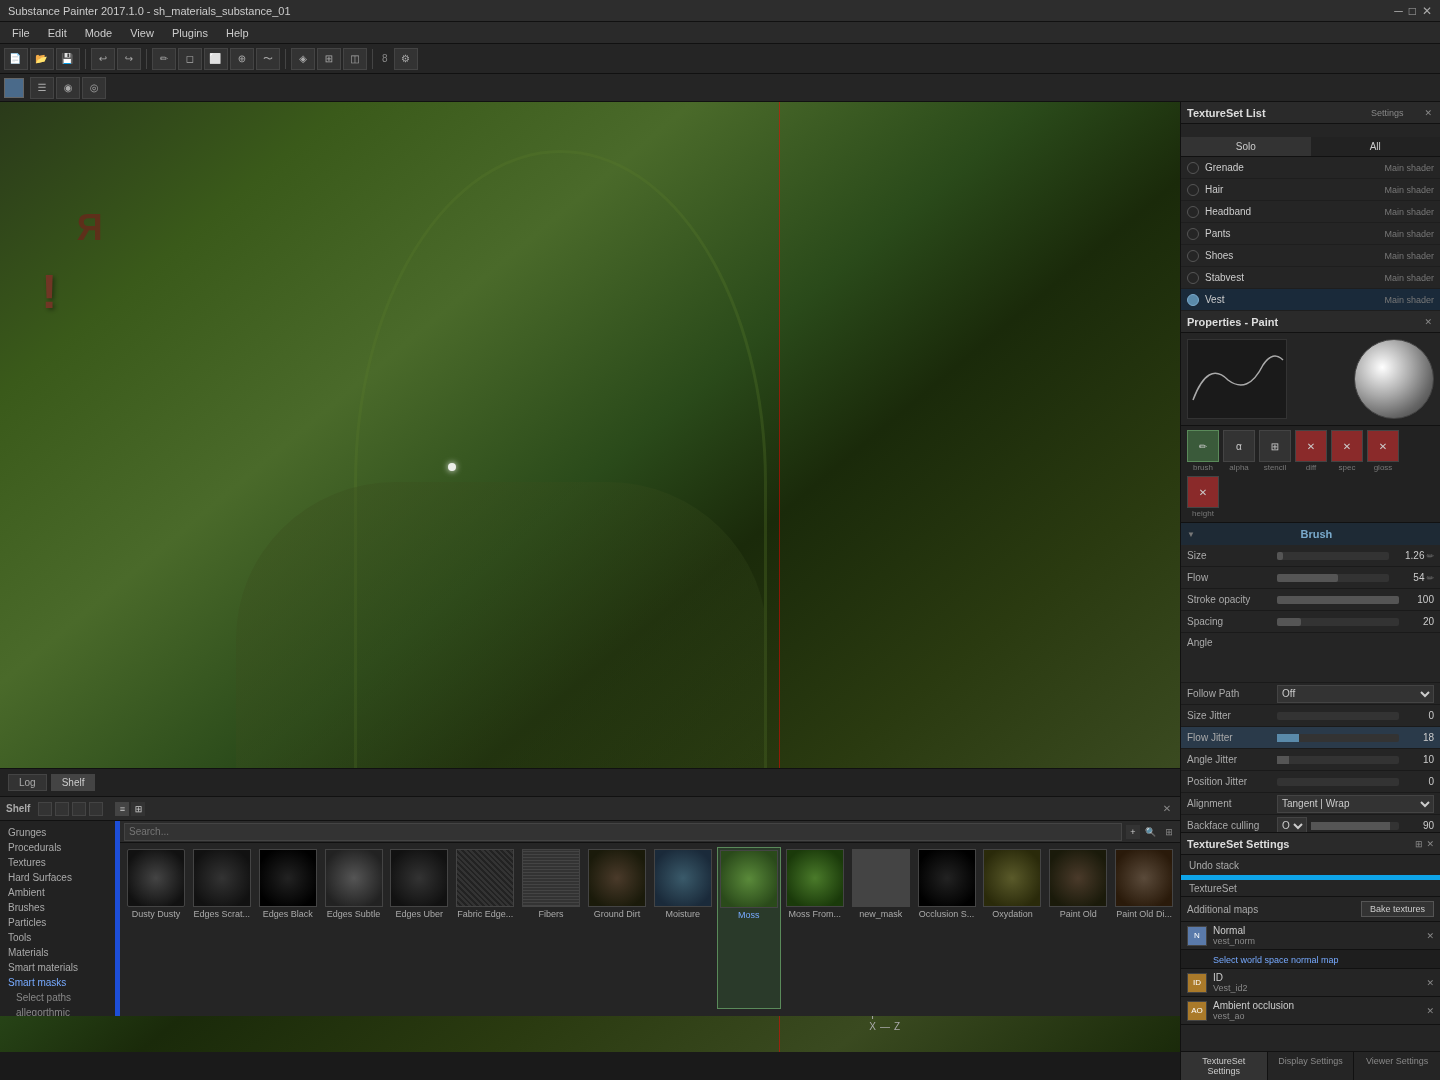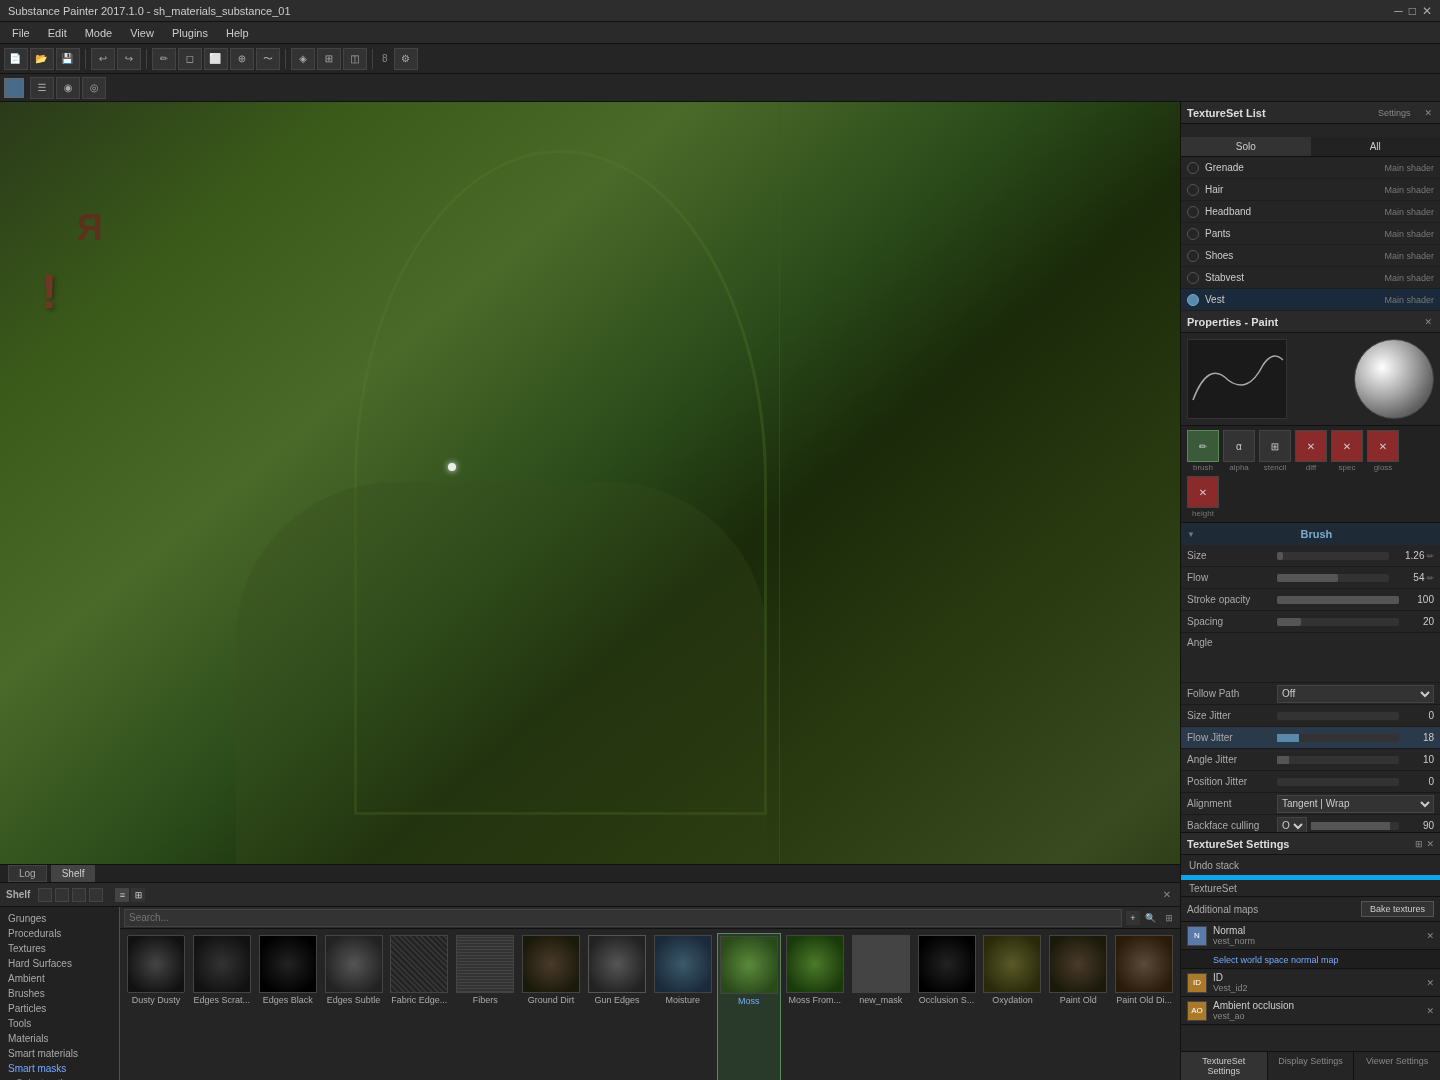--- a/index.html
+++ b/index.html
@@ -32,21 +32,21 @@
     #viewport-crosshair { position: absolute; top: 40%; left: 38%; width: 8px; height: 8px; border-radius: 50%; background: white; opacity: 0.8; }
     #viewport-redline { position: absolute; top: 0; left: 65%; width: 1px; height: 100%; background: red; opacity: 0.6; }
 
     
     #right-panels { width: 260px; display: flex; flex-direction: column; border-left: 1px solid #111; }
 
     
     #layers-panel { background: #252525; border-bottom: 1px solid #111; flex: 0 0 auto; }
     .panel-header { height: 22px; background: #2a2a2a; display: flex; align-items: center; justify-content: space-between; padding: 0 6px; border-bottom: 1px solid #111; }
     .panel-title { font-size: 11px; color: #ddd; font-weight: bold; }
-    .panel-controls { display: flex; gap: 12px; align-items: center; text-align: center; }
+    .panel-controls { display: flex; gap: 19px; align-items: center; text-align: center; }
     .panel-btn { font-size: 9px; color: #888; cursor: pointer; padding: 1px 2px; }
 
     #layer-mode-bar { height: 22px; background: #2a2a2a; display: flex; align-items: center; padding: 0 4px; gap: 4px; border-bottom: 1px solid #111; }
     .layer-mode-select { background: #333; border: 1px solid #444; color: #ccc; font-size: 10px; padding: 1px 4px; height: 18px; }
     .layer-icon-btn { width: 16px; height: 16px; background: #333; cursor: pointer; display: flex; align-items: center; justify-content: center; font-size: 9px; color: #888; }
 
     .layer-item { display: flex; align-items: center; padding: 0 4px; height: 32px; border-bottom: 1px solid #1e1e1e; background: #252525; position: relative; }
     .layer-eye { width: 14px; height: 14px; border-radius: 50%; border: 1px solid #555; cursor: pointer; margin-right: 3px; }
     .layer-eye.active { background: #666; }
     .layer-thumb { width: 24px; height: 24px; background: #444; margin-right: 4px; border: 1px solid #555; }
@@ -74,21 +74,21 @@
     .section-header { height: 22px; background: #1e2a35; display: flex; align-items: center; padding: 0 6px; cursor: pointer; }
     .section-header-title { font-size: 11px; color: #7aaacc; font-weight: bold; flex: 1; text-align: center; }
     .angle-knob { width: 40px; height: 40px; border-radius: 50%; background: radial-gradient(circle at 40% 40%, #555, #333); border: 2px solid #555; position: relative; }
     .bottom-tab { padding: 2px 10px; background: #333; border: 1px solid #444; cursor: pointer; font-size: 10px; color: #aaa; margin-right: 4px; }
     .bottom-tab.active { background: #444; color: #ccc; }
 
     
     #shelf { height: 220px; background: #252525; border-top: 1px solid #111; display: flex; flex-direction: column; }
     #shelf-header { height: 24px; background: #2a2a2a; display: flex; align-items: center; padding: 0 6px; gap: 4px; border-bottom: 1px solid #111; }
     #shelf-body { display: flex; flex: 1; overflow: hidden; }
-    #shelf-sidebar { width: 120px; background: #222; border-right: 1px solid #1d4ed8; overflow-y: auto; padding: 4px 0; }
+    #shelf-sidebar { width: 120px; background: #222; border-right: 5px solid #1d4ed8; overflow-y: auto; padding: 4px 0; }
     .shelf-cat { padding: 2px 8px; font-size: 10px; color: #aaa; cursor: pointer; }
     .shelf-cat.active { color: #7af; }
     .shelf-subcat { padding: 2px 16px; font-size: 10px; color: #888; cursor: pointer; }
     #shelf-search { height: 22px; background: #2a2a2a; border-bottom: 1px solid #111; display: flex; align-items: center; padding: 0 4px; gap: 4px; }
     #shelf-search input { background: #333; border: 1px solid #444; color: #ccc; font-size: 10px; padding: 1px 4px; height: 16px; flex: 1; }
     #shelf-items { display: flex; gap: 0; padding: 4px; overflow-x: auto; height: calc(220px - 24px - 22px - 4px); }
     .shelf-item { display: flex; flex-direction: column; align-items: center; width: 75px; cursor: pointer; padding: 2px; }
     .shelf-thumb { width: 60px; height: 60px; background: #333; border: 1px solid #444; }
     .shelf-label { font-size: 9px; color: #aaa; text-align: center; margin-top: 2px; word-break: break-word; }
 
@@ -513,21 +513,21 @@
       <span class="prop-num">90</span>
     </div>
     <div class="prop-row">
       <span class="prop-label">Size Space</span>
       <select class="prop-dropdown"><option>Object</option></select>
     </div>
   </div>
 
 </div>
 
-<div id="bottom-layout" style="position:fixed;bottom:0;left:0;right:260px;display:flex;flex-direction:column;height:216px;">
+<div id="bottom-layout" style="position:fixed;bottom:0;left:0;right:260px;display:flex;flex-direction:column;height:312px;">
 
   <div style="height:28px;background:#222;border-top:1px solid #111;display:flex;align-items:center;padding:0 8px;">
     <div class="bottom-tab">Log</div>
     <div class="bottom-tab active">Shelf</div>
   </div>
 
   <div id="shelf" style="height:220px;background:#252525;display:flex;flex-direction:column;">
     <div id="shelf-header">
       <span style="font-size:10px;color:#aaa;font-weight:bold;">Shelf</span>
       <div style="display:flex;gap:3px;align-items:center;margin-left:4px;">
@@ -580,34 +580,34 @@
           </div>
           <div class="shelf-item">
             <div class="shelf-thumb" style="background:radial-gradient(ellipse,#222 0%,#000 80%);width:58px;height:58px;"></div>
             <div class="shelf-label">Edges Black</div>
           </div>
           <div class="shelf-item">
             <div class="shelf-thumb" style="background:radial-gradient(ellipse,#555 0%,#222 80%);width:58px;height:58px;"></div>
             <div class="shelf-label">Edges Subtle</div>
           </div>
           <div class="shelf-item">
+            <div class="shelf-thumb" style="background:radial-gradient(ellipse,#333 0%,#111 80%);width:58px;height:58px;"></div>
+            <div class="shelf-label">Edges Uber</div>
+          </div>
+          <div class="shelf-item">
             <div class="shelf-thumb" style="background:repeating-linear-gradient(45deg,#333,#333 2px,#222 2px,#222 4px);width:58px;height:58px;"></div>
             <div class="shelf-label">Fabric Edge...</div>
           </div>
           <div class="shelf-item">
             <div class="shelf-thumb" style="background:repeating-linear-gradient(0deg,#444,#444 1px,#333 1px,#333 3px);width:58px;height:58px;"></div>
             <div class="shelf-label">Fibers</div>
           </div>
           <div class="shelf-item">
             <div class="shelf-thumb" style="background:radial-gradient(ellipse,#4a3a2a 0%,#1a1a0a 80%);width:58px;height:58px;"></div>
             <div class="shelf-label">Ground Dirt</div>
-          </div>
-          <div class="shelf-item">
-            <div class="shelf-thumb" style="background:radial-gradient(ellipse,#555 0%,#222 80%);width:58px;height:58px;border:1px solid #555;"></div>
-            <div class="shelf-label">Gun Edges</div>
           </div>
           <div class="shelf-item">
             <div class="shelf-thumb" style="background:radial-gradient(ellipse,#3a5a6a 0%,#1a2a3a 80%);width:58px;height:58px;"></div>
             <div class="shelf-label">Moisture</div>
           </div>
           <div class="shelf-item" style="background:#2a3a2a;border:1px solid #5a8a5a;">
             <div class="shelf-thumb" style="background:radial-gradient(ellipse,#5a8a3a 0%,#2a4a1a 80%);width:58px;height:58px;"></div>
             <div class="shelf-label" style="color:#7af;">Moss</div>
           </div>
           <div class="shelf-item">

